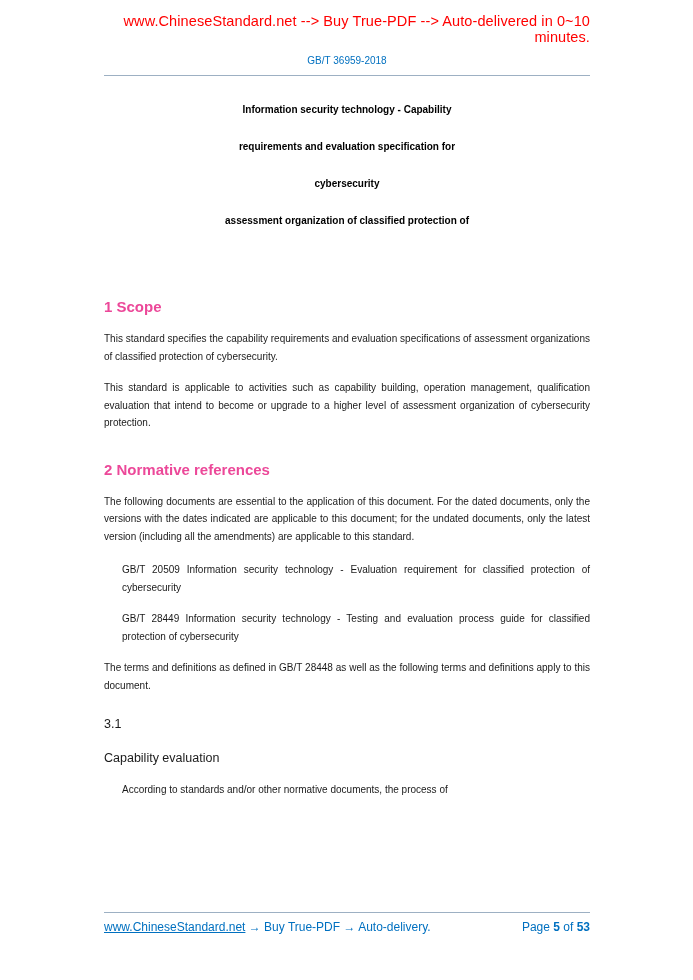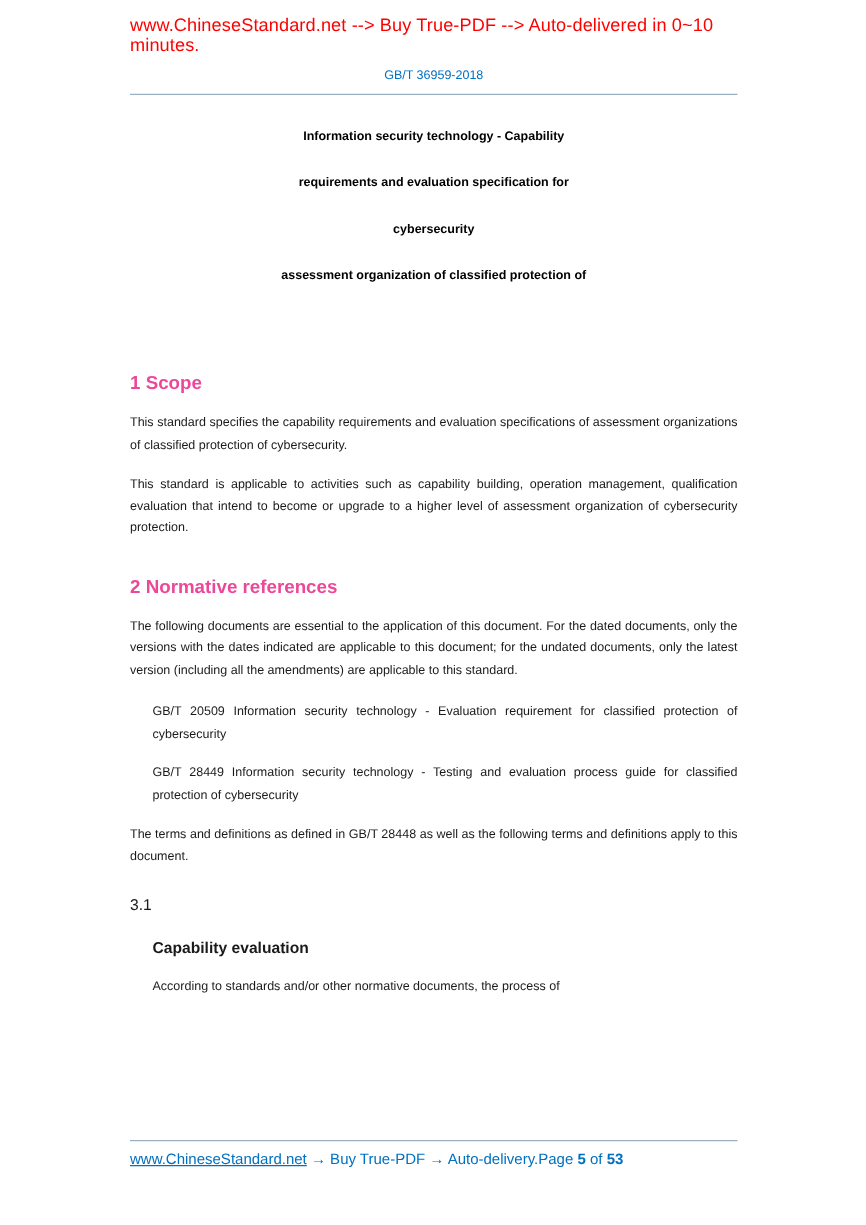--- a/index.html
+++ b/index.html
@@ -11,21 +11,21 @@
     background: #ffffff;
     font-family: "Liberation Sans", sans-serif;
     color: #1a1a1a;
     box-sizing: border-box;
     overflow: hidden;
   }
   .content { padding: 0 103px 0 104px; }
 
   .top-notice {
     padding-top: 13px;
-    text-align: left;
+    text-align: right;
     color: #ff0000;
     font-size: 14.5px;
     letter-spacing: 0.1px;
   }
   .std-number {
     margin-top: 10px;
     text-align: center;
     color: #0070c0;
     font-size: 10px;
   }
@@ -64,38 +64,38 @@
   .ref + .ref { margin-top: 14px; }
 
   .term-number {
     margin-top: 22px;
     font-size: 12.5px;
     font-weight: 400;
     text-align: left;
   }
   .term-title {
     margin-top: 16px;
-    margin-left: 18px;
     font-size: 12.5px;
-    font-weight: 700;
+    font-weight: 400;
     text-align: left;
   }
   .term-body { margin-top: 14px; margin-left: 18px; }
 
   .footer {
     position: absolute;
     left: 104px;
     right: 103px;
     top: 912px;
     font-size: 12px;
     color: #0070c0;
   }
   .footer .rule { margin: 0; }
   .footer-row {
     display: flex;
+    justify-content: space-between;
     align-items: baseline;
     margin-top: 7px;
   }
   .footer-link {
     color: #0070c0;
     text-decoration: underline;
     cursor: pointer;
   }
   .footer-mid { color: #0070c0; }
   .page-ind { color: #0070c0; }

